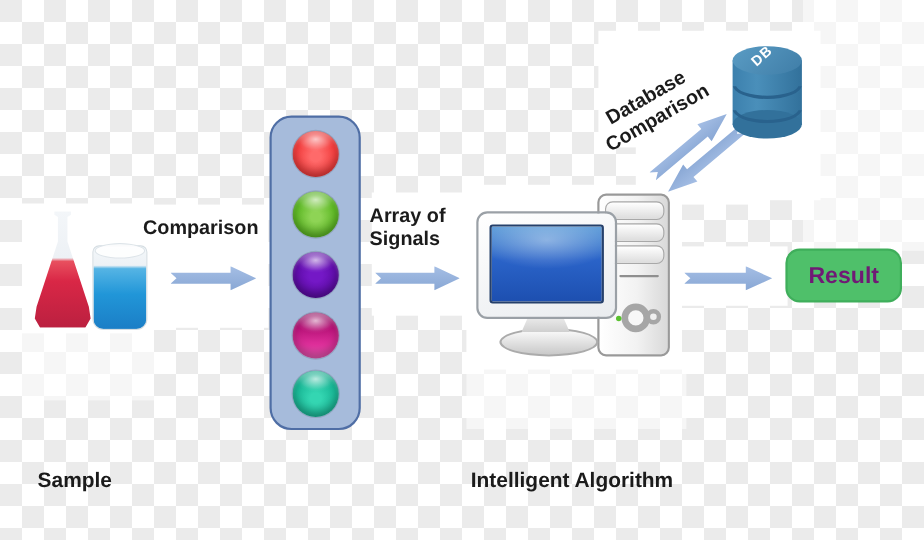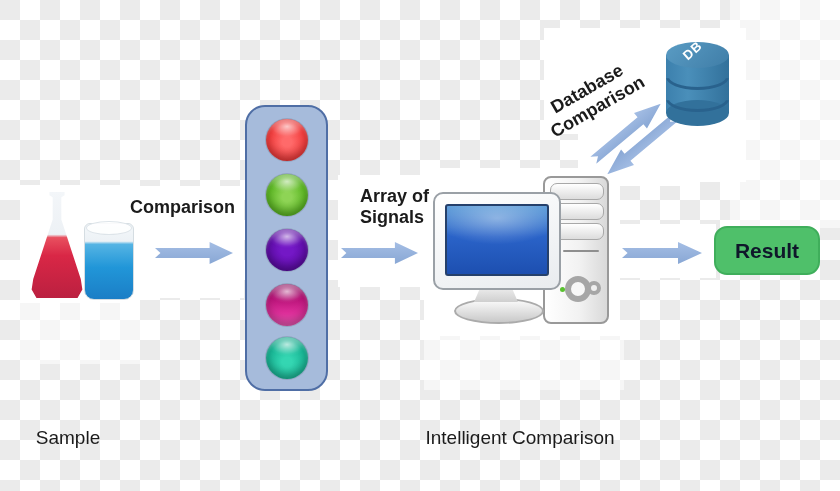--- a/index.html
+++ b/index.html
@@ -9,23 +9,23 @@
     background:repeating-conic-gradient(#ffffff 0% 25%, #ebebeb 0% 50%) 0 0 / 40px 40px;
   }
   .abs{position:absolute;}
   
   .wb{position:absolute;background:#ffffff;}
   .wb.faint{background:rgba(255,255,255,.55);}
 
   
   .lbl{position:absolute;color:#1b1b1b;}
   .lbl.mid{font-size:18px;font-weight:600;}
-  .lbl.cap{font-size:19px;font-weight:400;text-align:center;}
+  .lbl.cap{font-size:19px;font-weight:700;text-align:center;}
   .compounds{left:130px;top:197px;width:104px;text-align:center;}
-  .signals{left:360px;top:186px;width:80px;line-height:21px;}
+  .signals{left:336px;top:186px;width:80px;line-height:21px;}
   .dbcomp{left:535px;top:77px;width:115px;text-align:center;line-height:21px;
           transform:rotate(-30deg);transform-origin:center;}
   .cap-sample{left:18px;top:427px;width:100px;}
   .cap-sensors{left:198px;top:427px;width:170px;}
   .cap-algo{left:425px;top:427px;width:190px;}
 
   
   .barrow{position:absolute;background:linear-gradient(180deg,#a7c0e6,#86a5d3);
     clip-path:polygon(0 31%,70% 31%,70% 8%,100% 50%,70% 92%,70% 69%,0 69%,7% 50%);}
   .a1{left:155px;top:240px;width:78px;height:26px;}
@@ -90,21 +90,21 @@
     background:linear-gradient(135deg,#5a9cc4,#3f7da7);}
   .db-band{position:absolute;left:0;width:63px;height:26px;border-radius:50%;border:3px solid #29628d;
     box-sizing:border-box;clip-path:inset(55% 0 0 0);background:transparent;}
   .db-band.b1{top:22px;}.db-band.b2{top:44px;}
   .db-badge{position:absolute;left:16px;top:1px;color:#fff;font-size:13px;font-weight:700;
     letter-spacing:1px;transform:rotate(-42deg);}
 
   
   .result{left:714px;top:226px;width:106px;height:49px;border-radius:13px;background:#4fc06a;
     border:2px solid #3fae5b;box-sizing:border-box;display:flex;align-items:center;justify-content:center;
-    color:#0f172a;font-size:21px;font-weight:700;}
+    color:#701a75;font-size:21px;font-weight:700;}
 </style>
 </head>
 <body>
 
 <div id="canvas">
 
   <div class="wb" style="left:20px;top:185px;width:120px;height:118px;"></div>
   <div class="wb faint" style="left:20px;top:302px;width:120px;height:62px;"></div>
   <div class="wb" style="left:132px;top:186px;width:112px;height:112px;"></div>
   <div class="wb" style="left:338px;top:175px;width:97px;height:112px;"></div>
@@ -116,21 +116,21 @@
   <div class="wb" style="left:578px;top:118px;width:115px;height:68px;"></div>
   <div class="wb faint" style="left:730px;top:0;width:110px;height:228px;"></div>
 
   <div class="abs flask"></div>
   <div class="abs beaker"></div>
 
   <div class="lbl mid compounds">Comparison</div>
   <div class="lbl mid signals">Array of Signals</div>
   <div class="lbl mid dbcomp">Database Comparison</div>
   <div class="lbl cap cap-sample">Sample</div>
-  <div class="lbl cap cap-algo">Intelligent Comparison</div>
+  <div class="lbl cap cap-algo">Intelligent Algorithm</div>
 
   <div class="barrow a1"></div>
   <div class="barrow a2"></div>
   <div class="barrow a3"></div>
   <div class="barrow adb-up"></div>
   <div class="barrow adb-down"></div>
 
   <div class="abs panel">
     <div class="lights" id="lights">
         <div class="light light-red" style="top: 12px; background-color: rgb(242, 59, 59);"></div>

